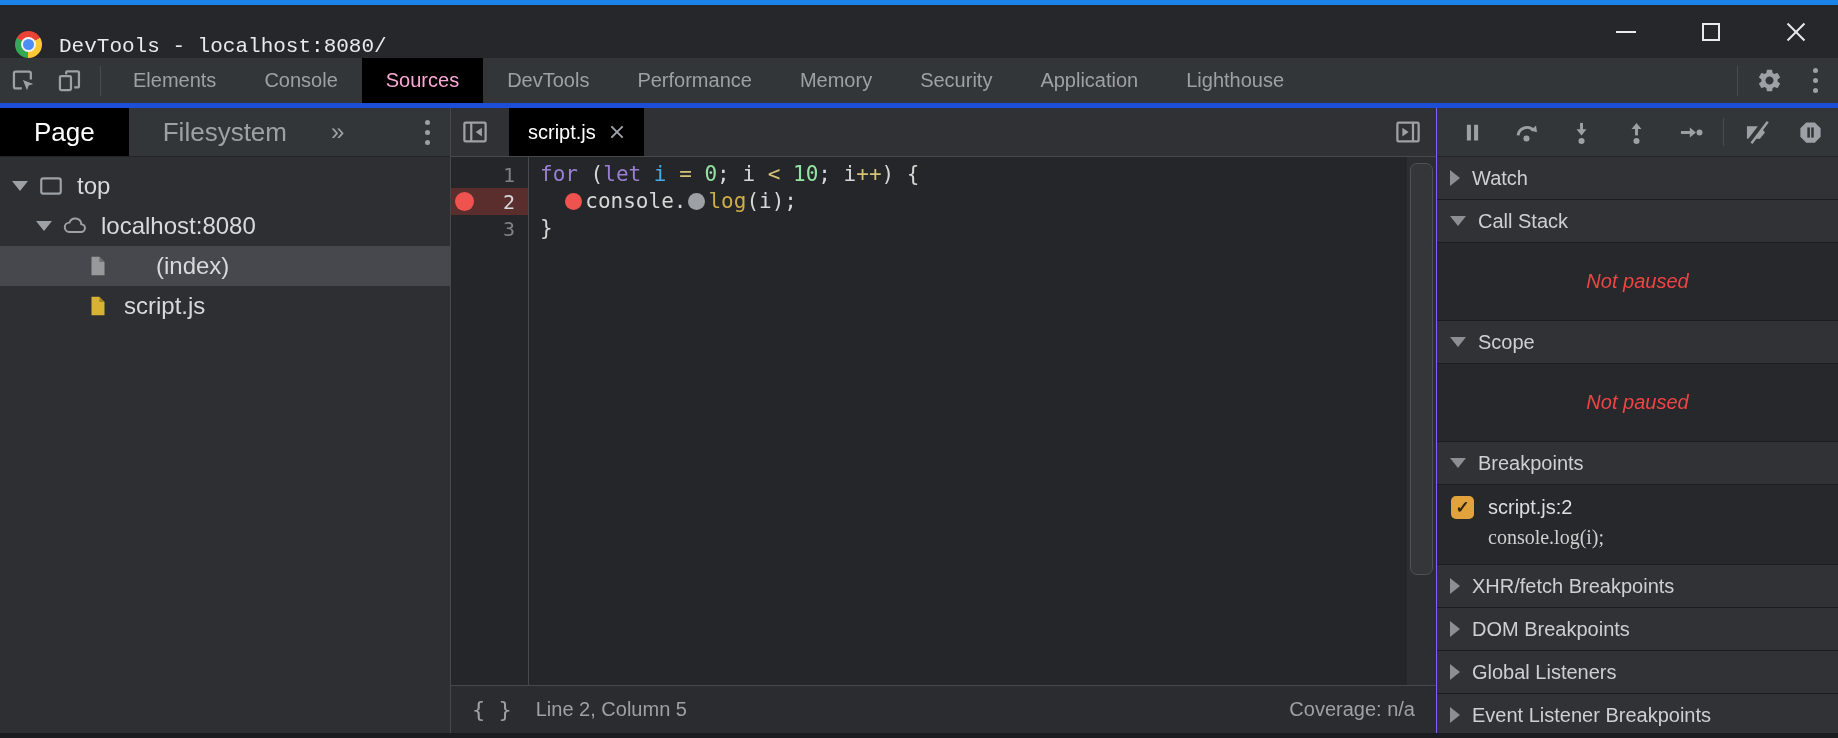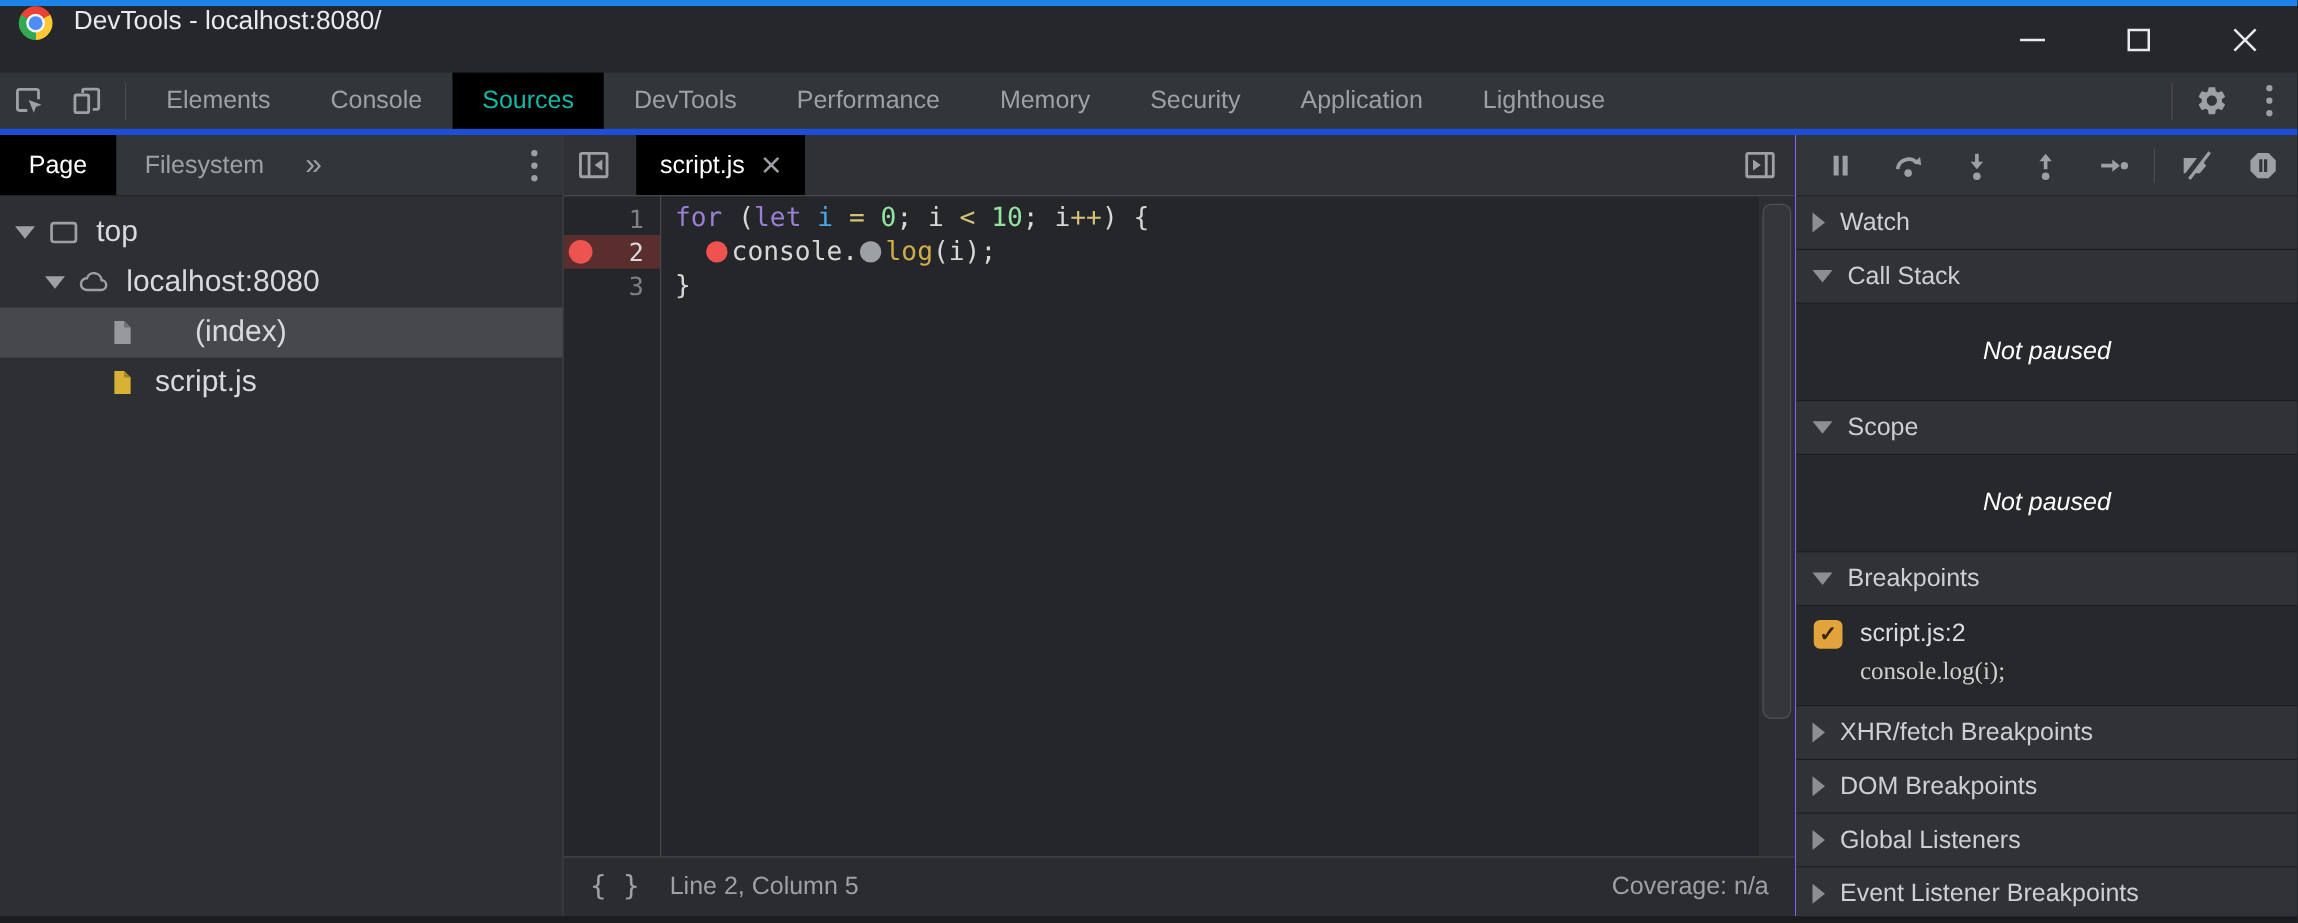--- a/index.html
+++ b/index.html
@@ -2,53 +2,53 @@
 <html><head>
 <meta charset="utf-8">
 <style>
   * { box-sizing: border-box; margin: 0; padding: 0; }
   html,body { width:1838px; height:738px; background:#1b1c1f; overflow:hidden;
     font-family:"Liberation Sans", sans-serif; -webkit-font-smoothing:antialiased; }
   .window { width:1838px; height:738px; display:flex; flex-direction:column; background:#26282b; }
 
   
   .accent-line { height:5px; background:#1a84e8; flex:none; }
-  .titlebar { height:53px; flex:none; background:#25272a; display:flex; align-items:flex-start; padding-left:15px; }
+  .titlebar { height:53px; flex:none; background:#25272a; display:flex; align-items:flex-end; padding-left:15px;font-family:Liberation Mono, monospace; }
   .chrome-logo { width:27px; height:27px; border-radius:50%; flex:none; position:relative; margin-right:17px;
     background:conic-gradient(from 60deg, #fcc934 0 120deg, #34a853 0 240deg, #ea4335 0); }
   .chrome-logo::before { content:""; position:absolute; inset:6px; border-radius:50%; background:#f1f3f4; }
   .chrome-logo::after  { content:""; position:absolute; inset:8px; border-radius:50%; background:#4e8df5; }
   .title-text { font-size:21px; color:#e8eaed; }
   .win-controls { margin-left:auto; display:flex; height:100%; }
   .win-btn { width:85px; height:100%; display:flex; align-items:center; justify-content:center; }
   .glyph-min { width:20px; height:2px; background:#e8eaed; }
   .glyph-max { width:18px; height:18px; border:2px solid #e8eaed; }
   .glyph-close { position:relative; width:22px; height:22px; }
   .glyph-close::before,.glyph-close::after { content:""; position:absolute; left:-1px; top:10px; width:24px; height:2px; background:#e8eaed; }
   .glyph-close::before { transform:rotate(45deg); } .glyph-close::after { transform:rotate(-45deg); }
 
   
   .toolbar { height:50px; flex:none; background:#333639; display:flex; align-items:center; border-bottom:5px solid #1d4ed8; }
   .tb-icon { width:46px; height:100%; display:flex; align-items:center; justify-content:center; }
   .tb-icon svg { width:27px; height:27px; }
   .tb-sep { width:1px; height:30px; background:#4a4b4f; margin:0 8px; }
   .main-tabs { display:flex; height:100%; }
   .main-tab { height:100%; display:flex; align-items:center; padding:0 24px; font-size:20px; color:#9da1a6; }
-  .main-tab.active { background:#000; color:#14b8a6; }
+  .main-tab.active { background:#000; color:#f9a8d4; }
   .toolbar-right { margin-left:auto; display:flex; align-items:center; height:100%; }
   .kebab { display:flex; flex-direction:column; gap:5px; align-items:center; }
   .kebab i { width:5px; height:5px; border-radius:50%; background:#9da1a6; }
 
   
   .main { flex:1; display:flex; min-height:0; }
 
   
   .left-panel { width:451px; flex:none; display:flex; flex-direction:column; background:#2d2f33; border-right:1px solid #47484b; }
   .left-tabs { height:49px; flex:none; background:#333639; display:flex; align-items:center; border-bottom:1px solid #232427; }
-  .ltab { height:100%; display:flex; align-items:center; padding:0 23px; font-size:20px; color:#9da1a6; }
+  .ltab { height:100%; display:flex; align-items:center; padding:0 34px; font-size:26px; color:#9da1a6; }
   .ltab.active { background:#000; color:#fff; }
   .chevron-more { color:#9da1a6; font-size:24px; padding:0 10px; }
   .left-tabs .kebab { margin-left:auto; margin-right:20px; }
   .tree { padding-top:9px; font-size:24px; color:#d7d9dc; }
   .tree-row { height:40px; display:flex; align-items:center; }
   .tree-row.selected { background:#46484d;gap:32px; }
   .twisty { width:26px; display:flex; justify-content:flex-start; }
   .arr-down { width:0; height:0; border-left:8px solid transparent; border-right:8px solid transparent; border-top:10px solid #9da1a6; }
   .ticon { width:26px; height:26px; margin-right:13px; flex:none; }
   .ticon svg { width:26px; height:26px; }
@@ -86,21 +86,21 @@
   
   .right-panel { width:402px; flex:none; display:flex; flex-direction:column; background:#26282b; border-left:1px solid #8b5cf6; font-size:20px; }
   .debug-toolbar { height:49px; flex:none; background:#333639; border-bottom:1px solid #232427; display:flex; align-items:center; padding-left:8px; }
   .dbg-btn { width:55px; height:100%; display:flex; align-items:center; justify-content:center; }
   .dbg-btn svg { width:27px; height:27px; }
   .dbg-sep { width:1px; height:28px; background:#4a4b4f; margin:0 5px; }
   .sec-header { height:43px; flex:none; background:#303236; border-bottom:1px solid #1c1d20; display:flex; align-items:center; padding:0 13px; gap:12px; color:#cdd0d3; }
   .sec-arr-right { width:0; height:0; border-top:8px solid transparent; border-bottom:8px solid transparent; border-left:10px solid #8b8f94; }
   .sec-arr-down { width:0; height:0; border-left:8px solid transparent; border-right:8px solid transparent; border-top:10px solid #8b8f94; }
   .sec-content { background:#26282b; border-bottom:1px solid #1c1d20; }
-  .not-paused { height:77px; display:flex; align-items:center; justify-content:center; font-style:italic; color:#ffffff; }
+  .not-paused { height:77px; display:flex; align-items:center; justify-content:center; font-style:italic; color:#ef4444; }
   .bp-entry { padding:11px 14px 15px 14px; }
   .bp-row1 { display:flex; align-items:center; gap:14px; color:#dcdee1; }
   .checkbox { width:23px; height:23px; border-radius:5px; background:#e2a33d; display:flex; align-items:center; justify-content:center;
     color:#33280e; font-size:17px; font-weight:bold; }
   .bp-code { margin:7px 0 0 37px; font-family:Liberation Serif, serif; font-size:20px; color:#cfcfcf; }
   .rp-filler { flex:1; background:#26282b; }
   .bottom-frame { height:5px; flex:none; background:#1b1c1f; }
 </style>
 </head>
 <body>

